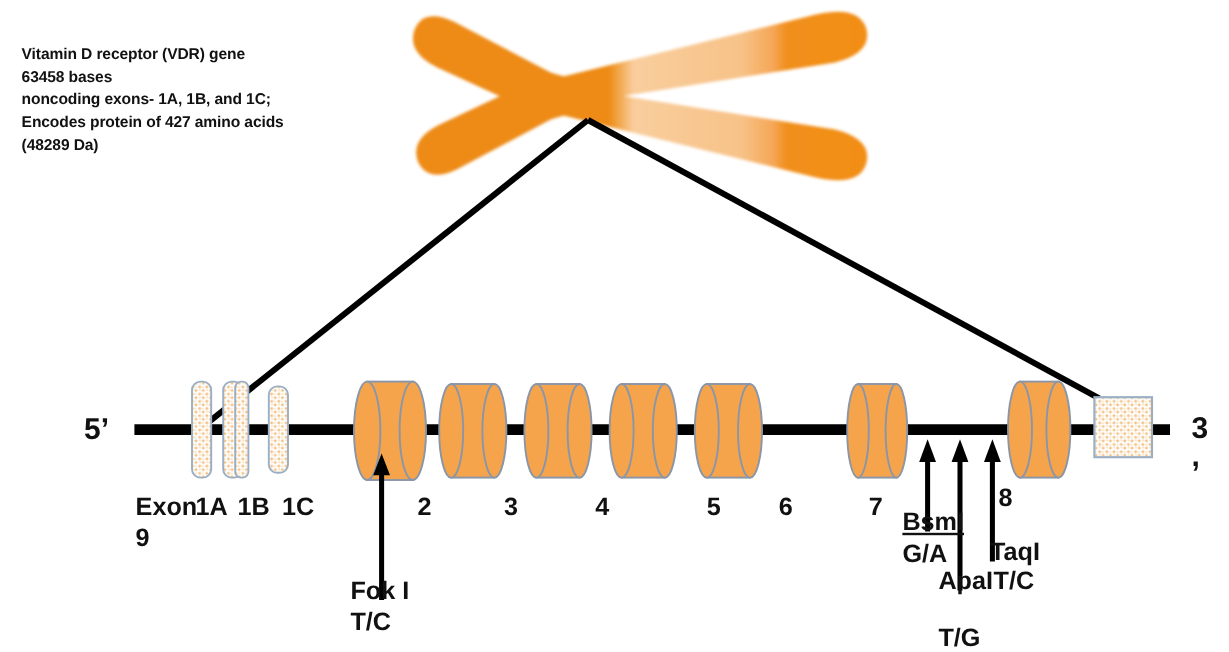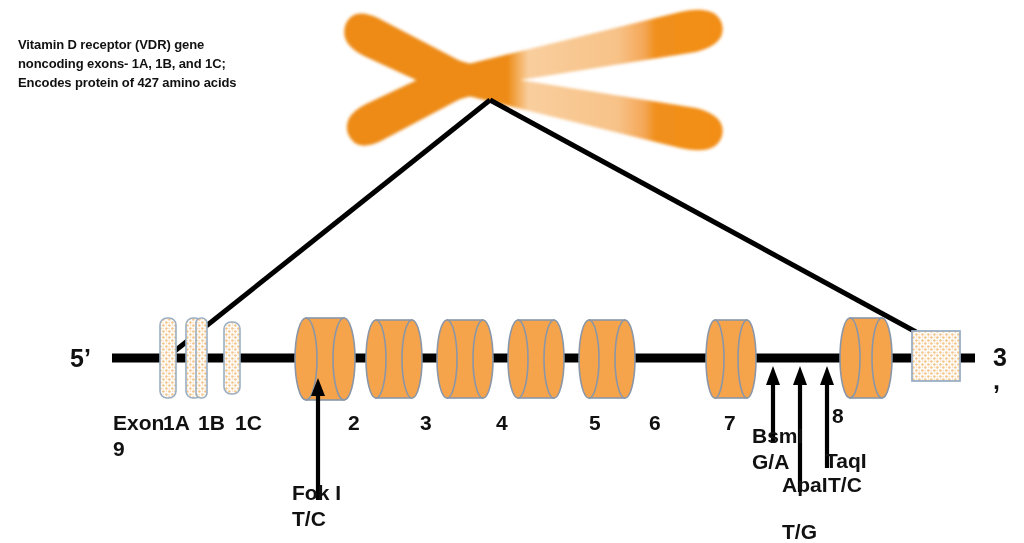--- a/index.html
+++ b/index.html
@@ -55,22 +55,24 @@
   .exon1-label { font-size: 21px; }
   .snp-label { font-size: 21px; }
 </style>
 </head>
 <body>
 
 <div id="stage">
 
   <div id="info-block">
     <span class="info-line">Vitamin D receptor (VDR) gene</span>
+    <span class="info-line">63458 bases</span>
     <span class="info-line">noncoding exons- 1A, 1B, and 1C;</span>
     <span class="info-line">Encodes protein of 427 amino acids</span>
+    <span class="info-line">(48289 Da)</span>
   </div>
 
   <svg class="layer" viewBox="0 0 1024 543">
     <defs>
 
       <pattern id="stipple" patternUnits="userSpaceOnUse" width="6" height="6">
         <rect width="6" height="6" fill="#FFFFFF"></rect>
         <circle cx="1.4" cy="1.4" r="1.25" fill="#F3C489"></circle>
         <circle cx="4.4" cy="4.4" r="1.25" fill="#F3C489"></circle>
         <circle cx="4.6" cy="1.1" r="0.85" fill="#FAE0C0"></circle>
@@ -199,21 +201,21 @@
   <div class="dlabel exon-num" style="left:420px; top:411px;">3</div>
   <div class="dlabel exon-num" style="left:496px; top:411px;">4</div>
   <div class="dlabel exon-num" style="left:589px; top:411px;">5</div>
   <div class="dlabel exon-num" style="left:649px; top:411px;">6</div>
   <div class="dlabel exon-num" style="left:724px; top:411px;">7</div>
   <div class="dlabel exon-num" style="left:832px; top:404px;">8</div>
 
   <div class="dlabel snp-label" style="left:292px; top:481px;">Fok I</div>
   <div class="dlabel snp-label" style="left:292px; top:507px;">T/C</div>
 
-  <div class="dlabel snp-label" style="left:752px; top:424px;">BsmI</div>
+  <div class="dlabel snp-label" style="left:752px; top:424px;text-decoration:underline;">BsmI</div>
   <div class="dlabel snp-label" style="left:752px; top:450px;">G/A</div>
 
   <div class="dlabel snp-label" style="left:782px; top:473px;">ApaI</div>
   <div class="dlabel snp-label" style="left:782px; top:520px;">T/G</div>
 
   <div class="dlabel snp-label" style="left:825px; top:449px;">TaqI</div>
   <div class="dlabel snp-label" style="left:828px; top:473px;">T/C</div>
 
 </div>
 

